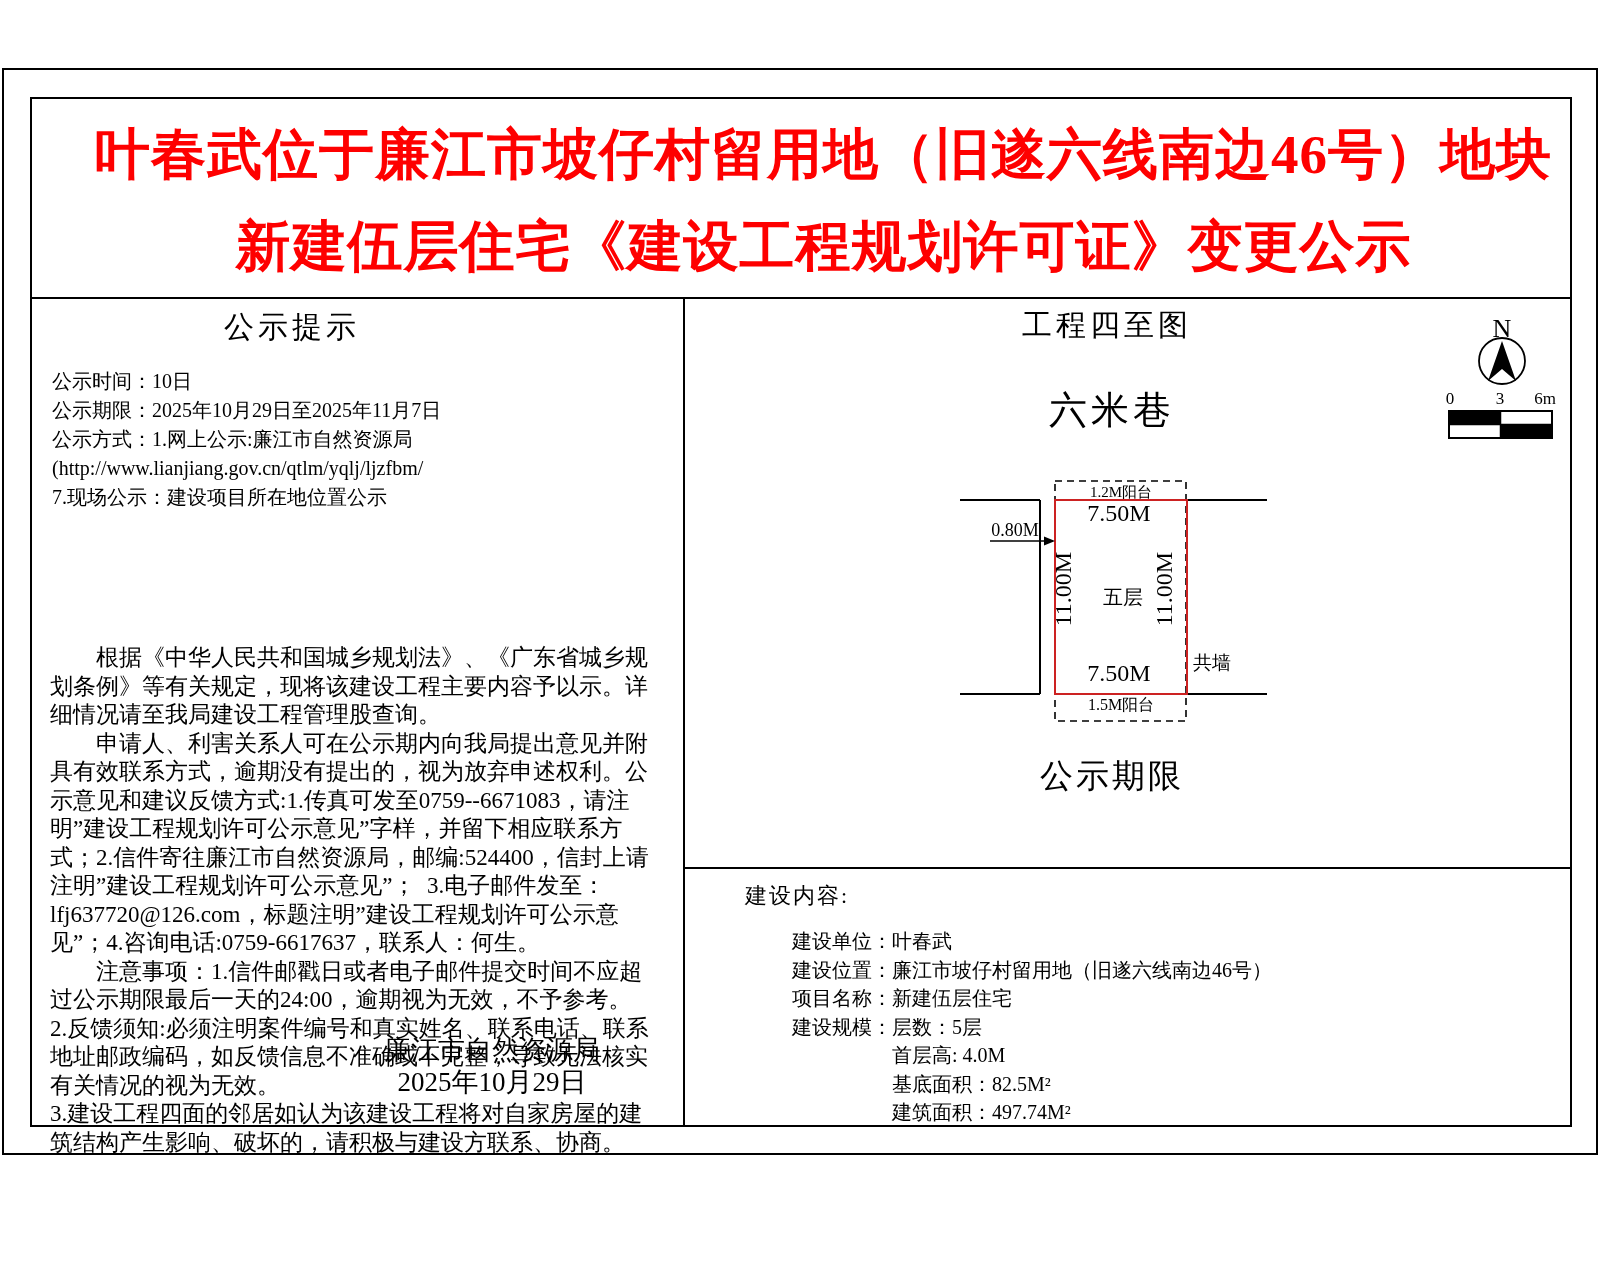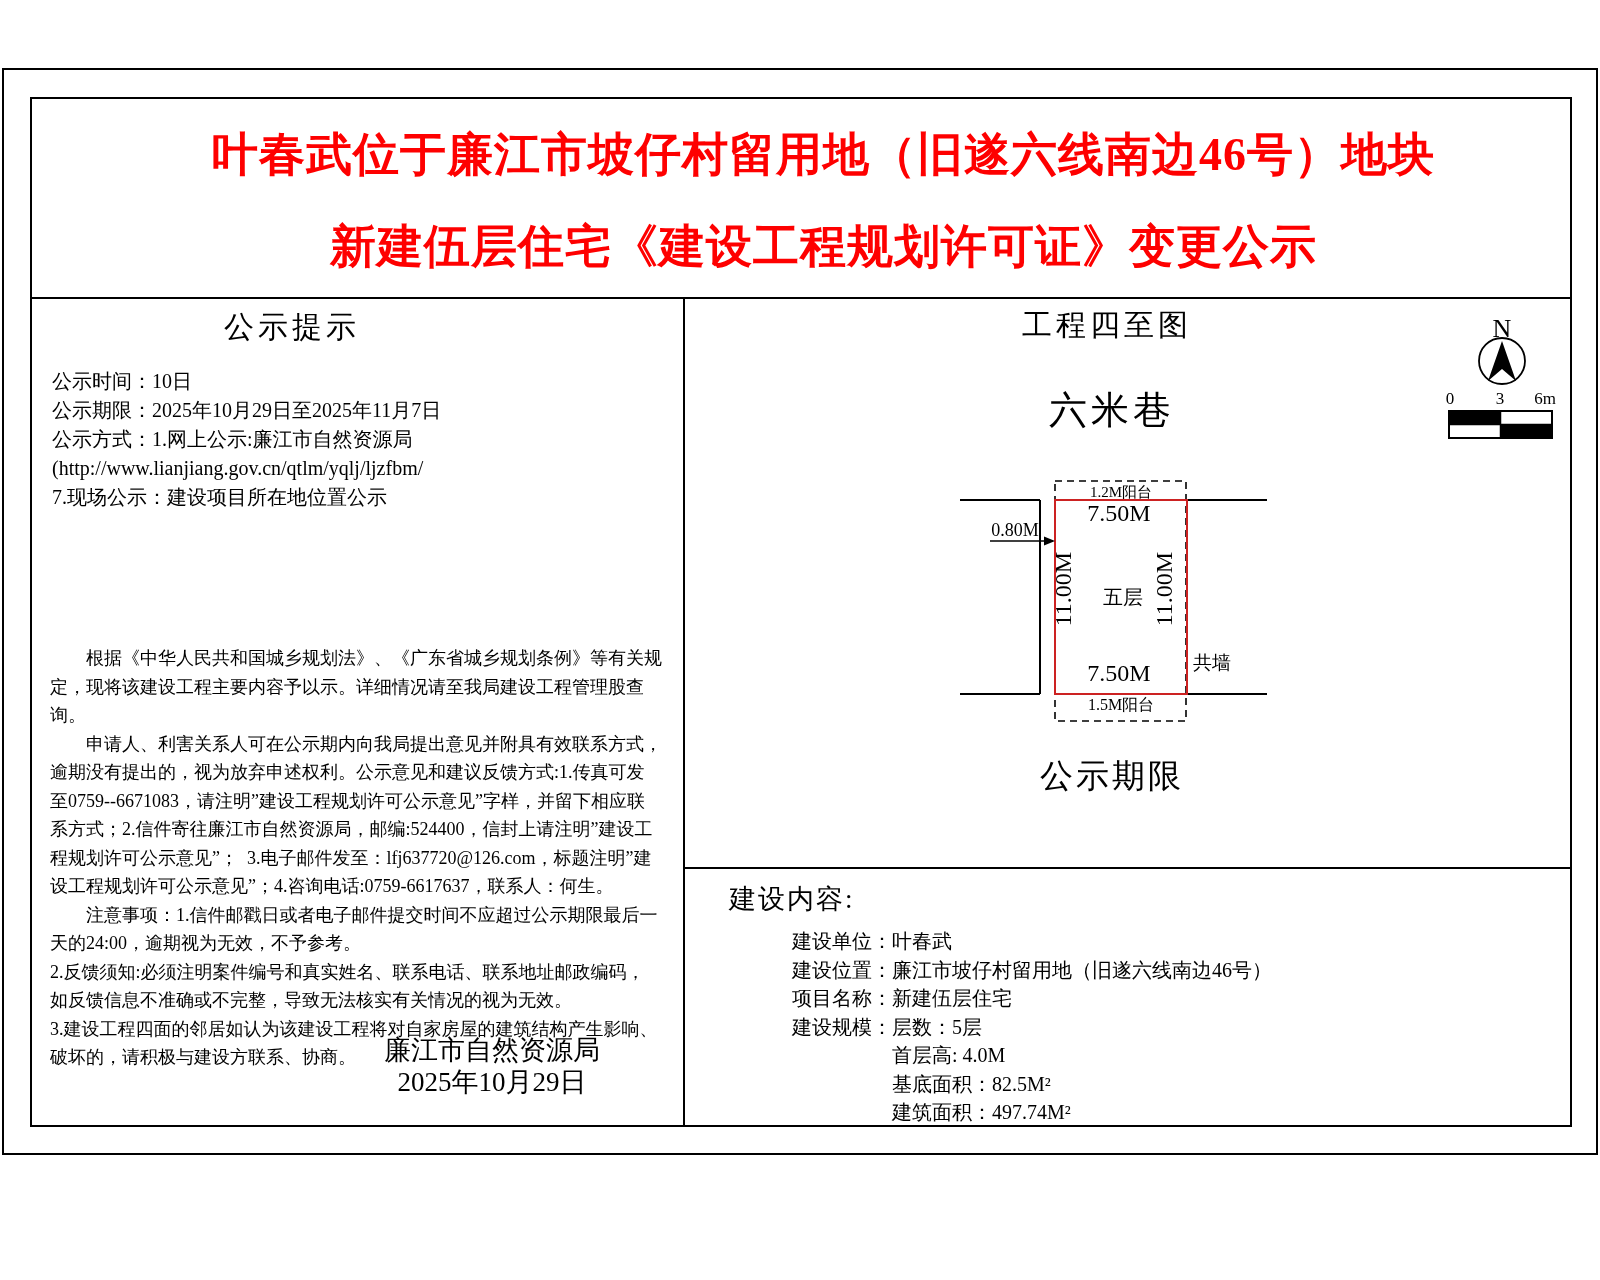--- a/index.html
+++ b/index.html
@@ -6,40 +6,40 @@
   .page{position:relative;width:1600px;height:1280px;background:#fff;overflow:hidden;
         font-family:"Liberation Serif","DejaVu Serif",serif;color:#000;}
   .abs{position:absolute;}
   
   .outer-border{left:2px;top:68px;width:1592px;height:1083px;border:2px solid #000;}
   
   .inner-frame{left:30px;top:97px;width:1538px;height:1026px;border:2px solid #000;}
   
   .title-box{left:0;top:0;width:100%;height:198px;border-bottom:2px solid #000;
              text-align:center;font-weight:bold;}
-  .title-line{font-size:46px;line-height:92px;letter-spacing:1px;white-space:nowrap;margin-left:45px;}
+  .title-line{font-size:55px;line-height:92px;letter-spacing:1px;white-space:nowrap;margin-left:45px;}
   .title-line:first-child{margin-top:10px;}
   
   .notice-panel{left:0;top:200px;width:651px;height:826px;border-right:2px solid #000;}
   .panel-h{font-size:30px;letter-spacing:4px;}
   .notice-h{left:80px;top:8px;width:360px;text-align:center;}
   .info-lines{left:20px;top:68px;width:615px;font-size:20px;line-height:29px;white-space:pre-wrap;}
-  .paragraphs{left:18px;top:345px;width:612px;font-size:18px;line-height:28.5px;}
+  .paragraphs{left:18px;top:345px;width:612px;font-size:23px;line-height:28.5px;}
   .para{white-space:pre-wrap;}
   .signature-block{left:330px;top:735px;width:260px;text-align:center;font-size:27px;line-height:32px;}
   
   .map-panel{left:653px;top:200px;width:885px;height:568px;border-bottom:2px solid #000;}
   .map-h{left:302px;top:6px;width:240px;text-align:center;}
   .road-label{text-align:center;}
   .road-top{left:327px;top:86px;width:200px;font-size:38px;letter-spacing:4px;}
   .road-bottom{left:307px;top:455px;width:240px;font-size:33px;letter-spacing:3px;}
   svg text{font-family:"Liberation Serif","DejaVu Serif",serif;}
   
   .content-panel{left:653px;top:770px;width:885px;height:256px;}
-  .content-h{left:44px;top:12px;font-size:27px;letter-spacing:2px;text-align:center;}
+  .content-h{left:60px;top:12px;font-size:22px;letter-spacing:2px;text-align:center;}
   .c-rows{left:107px;top:58px;width:760px;font-size:20px;line-height:28.5px;}
   .c-label{display:inline-block;width:100px;}
   .c-row{white-space:pre;}
 </style>
 </head>
 <body>
 
 <div class="page">
 
   <div class="abs outer-border"></div>

